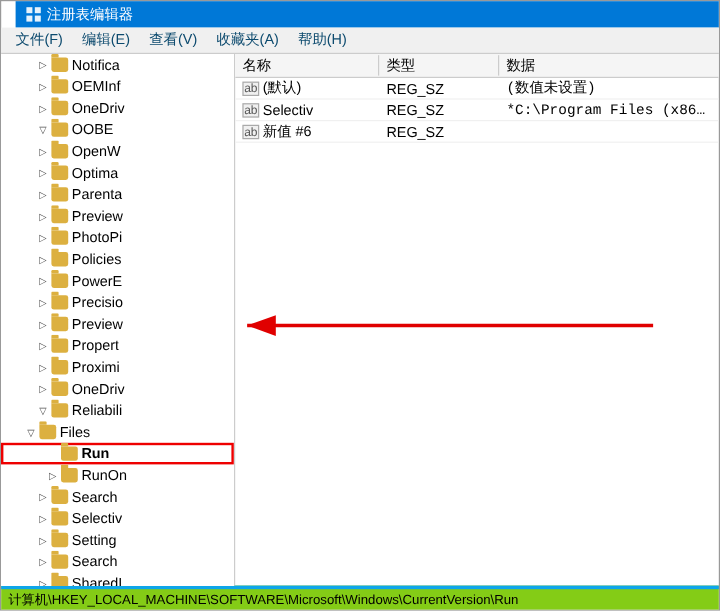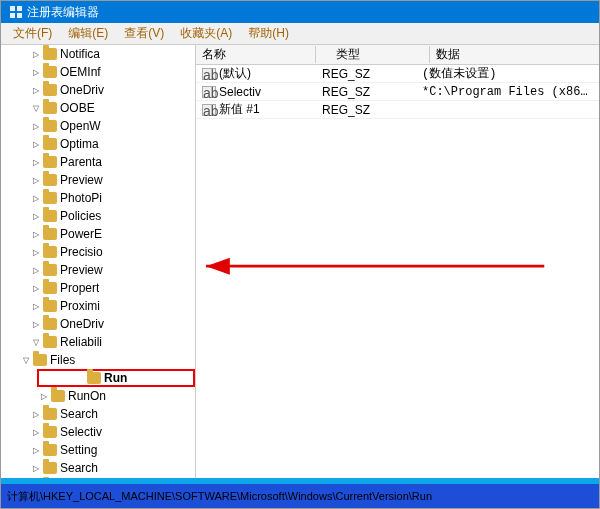--- a/index.html
+++ b/index.html
@@ -21,41 +21,42 @@
     }
     .title-bar {
       background: #0078d7;
       color: #fff;
       height: 22px;
       display: flex;
       align-items: center;
       padding: 0 8px;
       font-size: 12px;
       flex-shrink: 0;
+      margin-left: 12px;
     }
     .title-bar-icon {
       width: 14px;
       height: 14px;
       margin-right: 4px;
       background: #ccc;
       display: inline-block;
     }
     .menu-bar {
       background: #f0f0f0;
       border-bottom: 1px solid #ccc;
       height: 22px;
       display: flex;
       align-items: center;
       padding: 0 4px;
       flex-shrink: 0;
     }
     .menu-item {
       padding: 0 8px;
       cursor: pointer;
-      color: #a16207;
+      color: #0c4a6e;
       font-size: 12px;
     }
     .tree-panel {
       width: 195px;
       border-right: 1px solid #ccc;
       overflow-y: auto;
       overflow-x: hidden;
       background: #fff;
       flex-shrink: 0;
     }
@@ -120,52 +121,52 @@
     }
     .table-header {
       display: flex;
       background: #f5f5f5;
       border-bottom: 1px solid #ccc;
       height: 20px;
       align-items: center;
       flex-shrink: 0;
     }
     .col-name { width: 120px; padding: 0 6px; border-right: 1px solid #ccc; font-weight: normal; }
-    .col-type { width: 100px; padding: 0 6px; border-right: 1px solid #ccc; font-weight: normal; margin-left: 14px; }
+    .col-type { width: 100px; padding: 0 6px; border-right: 1px solid #ccc; font-weight: normal; }
     .col-data { flex: 1; padding: 0 6px; font-weight: normal; }
     .table-body { flex: 1; overflow-y: auto; }
     .table-row {
       display: flex;
       height: 18px;
       align-items: center;
       border-bottom: 1px solid #f0f0f0;
       cursor: pointer;
     }
     .cell-name { width: 120px; padding: 0 6px; overflow: hidden; text-overflow: ellipsis; white-space: nowrap; display: flex; align-items: center; gap: 3px; }
     .cell-type { width: 100px; padding: 0 6px; overflow: hidden; text-overflow: ellipsis; white-space: nowrap; }
     .cell-data { flex: 1; padding: 0 6px; overflow: hidden; text-overflow: ellipsis; white-space: nowrap; font-family: Liberation Mono, monospace; }
     .reg-icon {
       width: 14px;
       height: 12px;
       display: inline-block;
       flex-shrink: 0;
       background: #f0f0f0;
       border: 1px solid #aaa;
-      font-size: 14px;
+      font-size: 10px;
       text-align: center;
       line-height: 12px;
       color: #555;
     }
     .status-bar {
-      background: #1d4ed8;
-      border-top: 6px solid #0ea5e9;
+      background: #84cc16;
+      border-top: 3px solid #0ea5e9;
       height: 20px;
       display: flex;
       align-items: center;
-      padding: 12px 6px;
+      padding: 2px 6px;
       font-size: 11px;
       color: #000;
       flex-shrink: 0;
     }
     .main-area-container {
       position: relative;
       flex: 1;
       display: flex;
       overflow: hidden;
     }
@@ -288,21 +289,21 @@
         <span class="folder-icon"></span>
         <span class="tree-label">Reliabili</span>
       </div>
 
       <div class="tree-item" style="padding-left: 18px;">
         <span class="expand-icon">▽</span>
         <span class="folder-icon"></span>
         <span class="tree-label">Files</span>
       </div>
 
-      <div class="tree-item highlighted" style="padding-left: 36px; margin-left: 36px;">
+      <div class="tree-item highlighted" style="padding-left: 36px;">
         <span class="expand-icon" style="color:#000;"></span>
         <span class="folder-icon"></span>
         <span class="tree-label">Run</span>
       </div>
 
       <div class="tree-item" style="padding-left: 36px;">
         <span class="expand-icon">▷</span>
         <span class="folder-icon"></span>
         <span class="tree-label">RunOn</span>
       </div>
@@ -356,21 +357,21 @@
           <div class="cell-name">
             <span class="reg-icon">ab</span>
             <span>Selectiv</span>
           </div>
           <div class="cell-type">REG_SZ</div>
           <div class="cell-data">*C:\Program Files (x86)\NVIDIA Corpora</div>
         </div>
         <div class="table-row">
           <div class="cell-name">
             <span class="reg-icon">ab</span>
-            <span>新值 #1</span>
+            <span>新值 #6</span>
           </div>
           <div class="cell-type">REG_SZ</div>
           <div class="cell-data"></div>
         </div>
       </div>
 
       <svg style="position:absolute; top:0; left:0; width:100%; height:100%; pointer-events:none; overflow:visible;" viewBox="0 0 405 460" preserveAspectRatio="none">
 
         <defs>
           <marker id="arrowhead" markerWidth="8" markerHeight="6" refX="8" refY="3" orient="auto">

